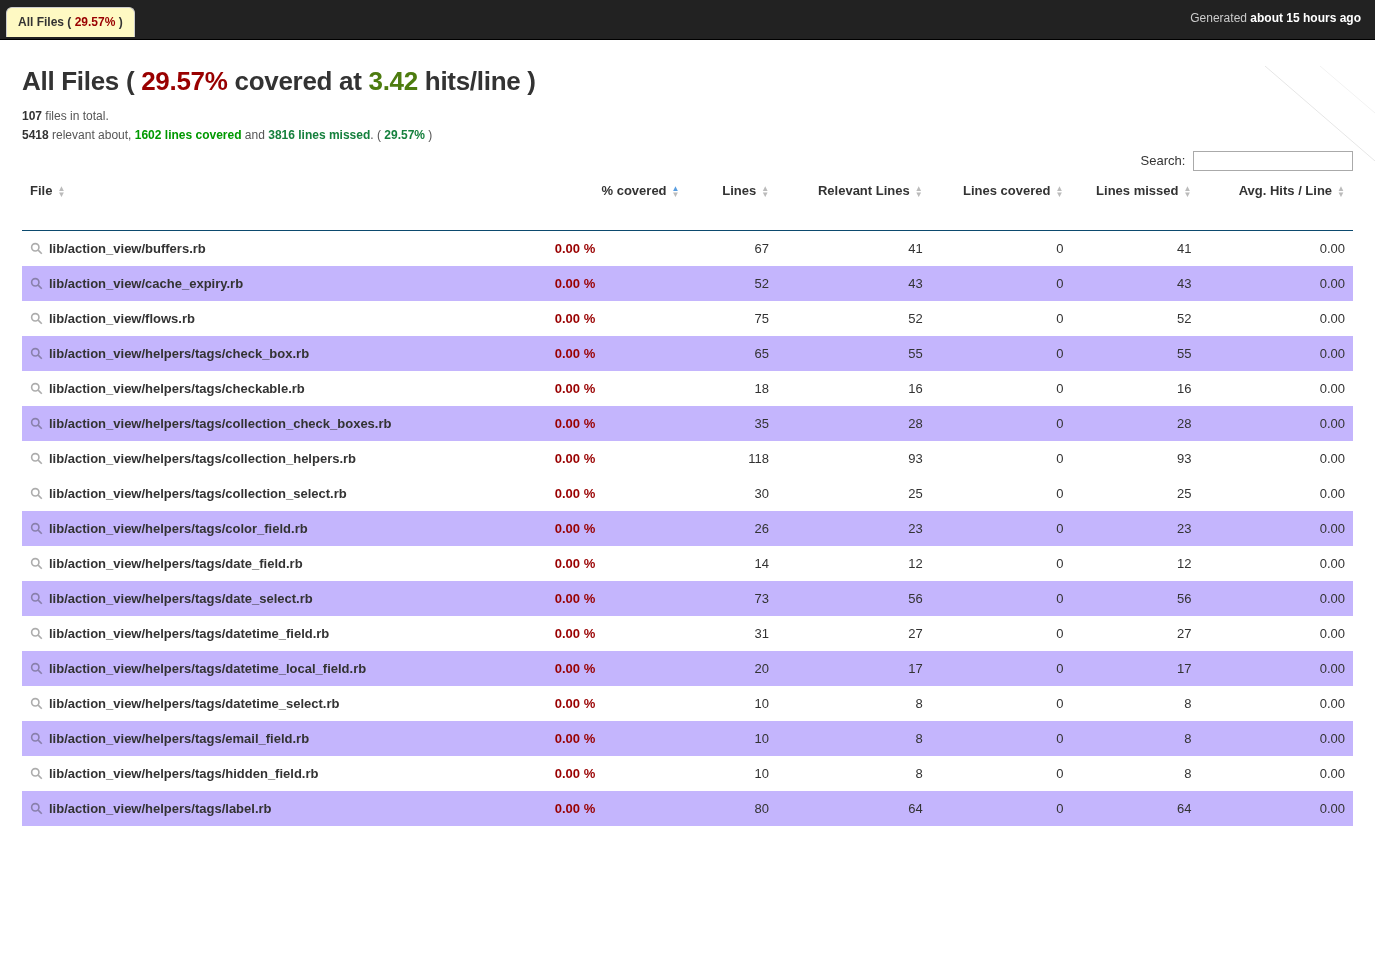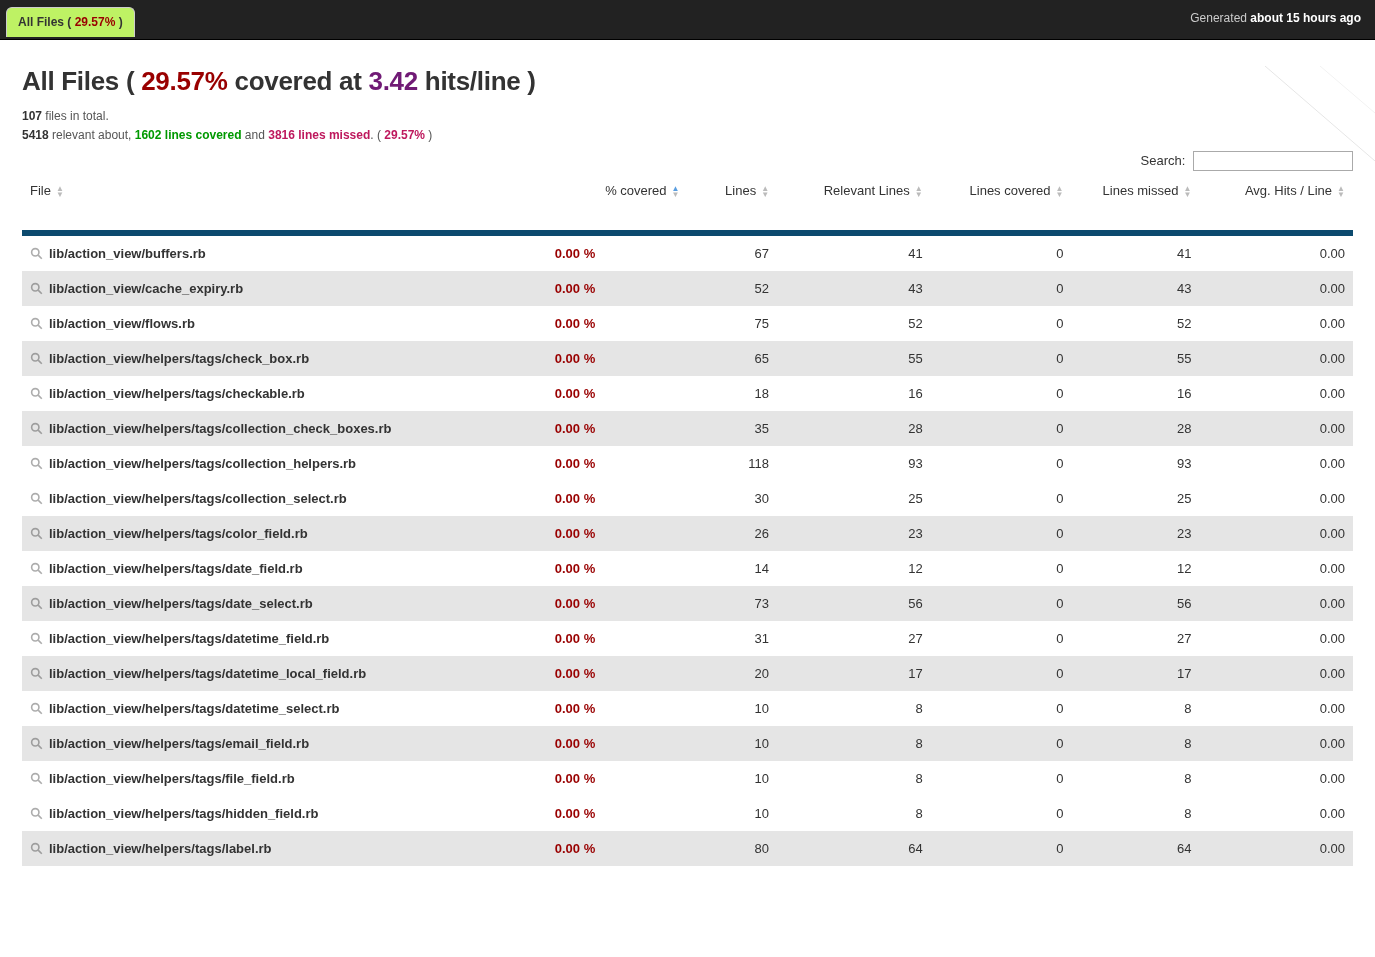--- a/index.html
+++ b/index.html
@@ -1,40 +1,40 @@
 <!DOCTYPE html>
 <html><head>
 <meta charset="utf-8">
 <style>
   * { box-sizing: border-box; }
   html, body { margin:0; padding:0; font-family: "Lucida Grande","Lucida Sans Unicode","Helvetica Neue",Helvetica,Arial,sans-serif; font-size:13px; color:#333; background:#fff;}
   .topbar { background:#222; border-bottom:1px solid #000; height:40px; position:relative;}
-  .tab { position:absolute; left:6px; top:7px; background:#bef264; border:1px solid #ccc; border-bottom:none; border-radius:6px 6px 0 0; padding:7px 11px 8px; font-weight:bold; font-size:12px; color:#333; cursor:pointer; box-shadow: 0 -1px 2px rgba(0,0,0,0.05);}
+  .tab { position:absolute; left:6px; top:7px; background:#fef9c3; border:1px solid #ccc; border-bottom:none; border-radius:6px 6px 0 0; padding:7px 11px 8px; font-weight:bold; font-size:12px; color:#333; cursor:pointer; box-shadow: 0 -1px 2px rgba(0,0,0,0.05);}
   .tab .pct { color:#990000;}
   .generated { position:absolute; right:14px; top:11px; color:#ccc; font-size:12px;}
   .generated strong{color:#fff;font-weight:bold;}
   .page { padding: 0 22px 20px; position:relative;}
   .pagecorner { position:absolute; right:0; top:0; width:110px; height:95px; pointer-events:none;}
   h1.title { font-size:26px; font-weight:bold; margin:26px 0 10px; letter-spacing:-.3px;}
   .title .pct-red { color:#990000;}
-  .title .hits-green { color:#701a75;}
+  .title .hits-green { color:#4d7c0f;}
   .summary { font-size:12px; color:#555; line-height:1.6; margin-bottom:4px;}
   .summary b{font-weight:bold;color:#333;}
   .summary .green{color:#009900;font-weight:bold;}
-  .summary .red{color:#be185d;font-weight:bold;}
+  .summary .red{color:#15803d;font-weight:bold;}
   .search-row{ text-align:right; margin:6px 0 2px; font-size:13px; color:#333;}
   .search-row label{font-weight:normal; margin-right:4px;}
   .search-row input{ border:1px solid #aaa; padding:2px 4px; width:160px; height:20px; font-size:12px;}
   table.files { width:100%; border-collapse:collapse; table-layout:fixed;}
-  table.files thead th { text-align:left; font-weight:normal; font-size:13px; padding:10px 8px 32px; border-bottom:6px solid #0c4a6e; white-space:nowrap; cursor:pointer; position:relative; vertical-align:bottom;}
+  table.files thead th { text-align:left; font-weight:bold; font-size:13px; padding:10px 8px 32px; border-bottom:1px solid #0c4a6e; white-space:nowrap; cursor:pointer; position:relative; vertical-align:bottom;}
   table.files thead th.num { text-align:right;}
   .sort-icons { display:inline-flex; flex-direction:column; line-height:6px; margin-left:5px; vertical-align:middle; font-size:8px; color:#bbb;}
   .sort-icons .up.active{color:#5a9ee0;}
   table.files tbody td { padding:10px 8px; font-size:13px; border-bottom:0; color:#333;}
-  table.files tbody tr.odd { background:#e5e5e5;}
+  table.files tbody tr.odd { background:#c4b5fd;}
   table.files tbody td.file { font-weight:bold; white-space:nowrap; overflow:hidden; text-overflow:ellipsis;}
   .mag { display:inline-block; width:13px; height:13px; margin-right:6px; vertical-align:-2px; opacity:.4;}
   table.files tbody td.num { text-align:right; font-variant-numeric:tabular-nums;}
   table.files tbody td.pct { font-weight:bold; color:#990000;}
   col.c-file{width:41%;} col.c-cov{width:11%;} col.c-lines{width:7%;} col.c-rel{width:12%;} col.c-covd{width:11%;} col.c-miss{width:10%;} col.c-avg{width:12%;}
 </style>
 </head>
 <body>
 
 <div class="topbar">
@@ -288,32 +288,20 @@
           <td class="num">10</td>
           <td class="num">8</td>
           <td class="num">0</td>
           <td class="num">8</td>
           <td class="num">0.00</td>
         </tr>
         <tr class="">
           <td class="file"><svg class="mag" viewBox="0 0 16 16" fill="none" stroke="#333" stroke-width="2">
               <circle cx="6.5" cy="6.5" r="4.5"></circle>
               <line x1="10" y1="10" x2="14.5" y2="14.5"></line>
-            </svg><span>lib/action_view/helpers/tags/file_field.rb</span></td>
-          <td class="pct">0.00 %</td>
-          <td class="num">10</td>
-          <td class="num">8</td>
-          <td class="num">0</td>
-          <td class="num">8</td>
-          <td class="num">0.00</td>
-        </tr>
-        <tr class="">
-          <td class="file"><svg class="mag" viewBox="0 0 16 16" fill="none" stroke="#333" stroke-width="2">
-              <circle cx="6.5" cy="6.5" r="4.5"></circle>
-              <line x1="10" y1="10" x2="14.5" y2="14.5"></line>
             </svg><span>lib/action_view/helpers/tags/hidden_field.rb</span></td>
           <td class="pct">0.00 %</td>
           <td class="num">10</td>
           <td class="num">8</td>
           <td class="num">0</td>
           <td class="num">8</td>
           <td class="num">0.00</td>
         </tr>
         <tr class="odd">
           <td class="file"><svg class="mag" viewBox="0 0 16 16" fill="none" stroke="#333" stroke-width="2">

